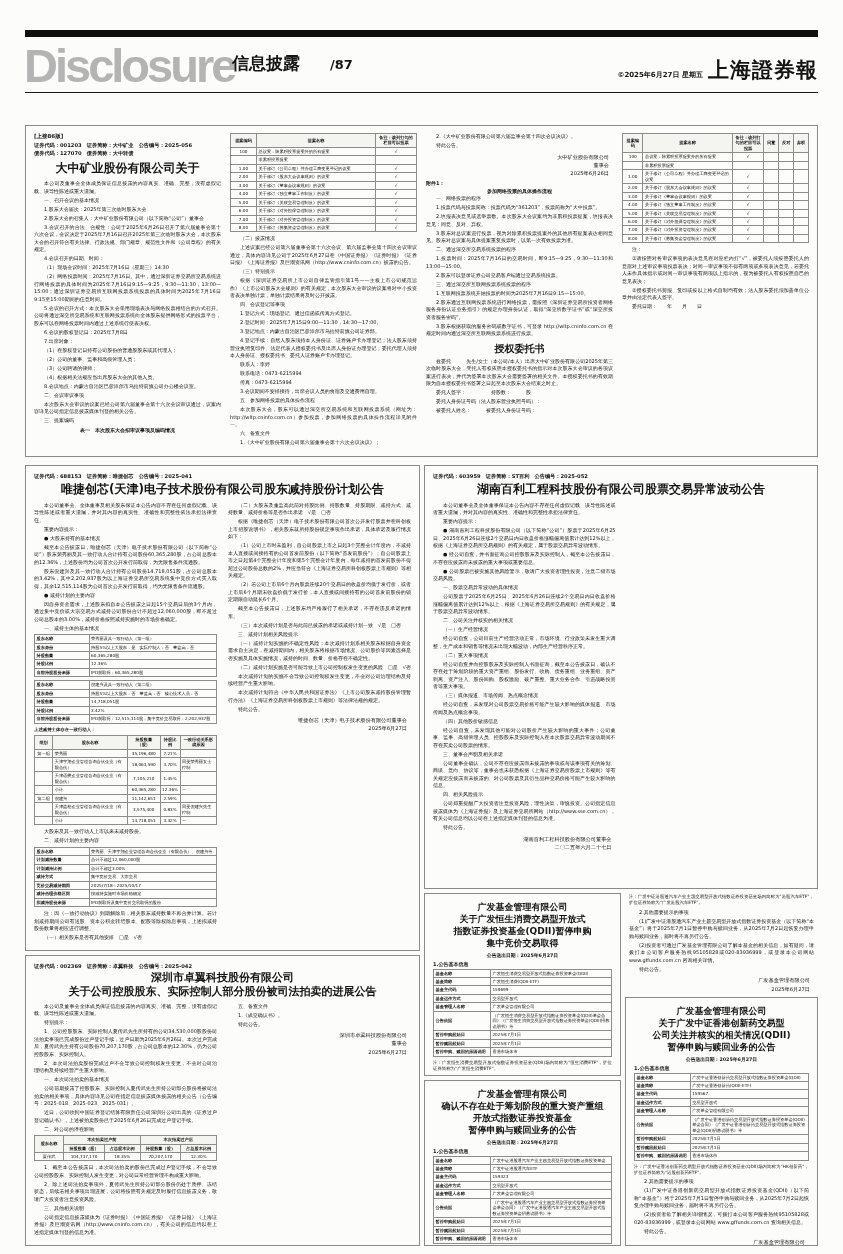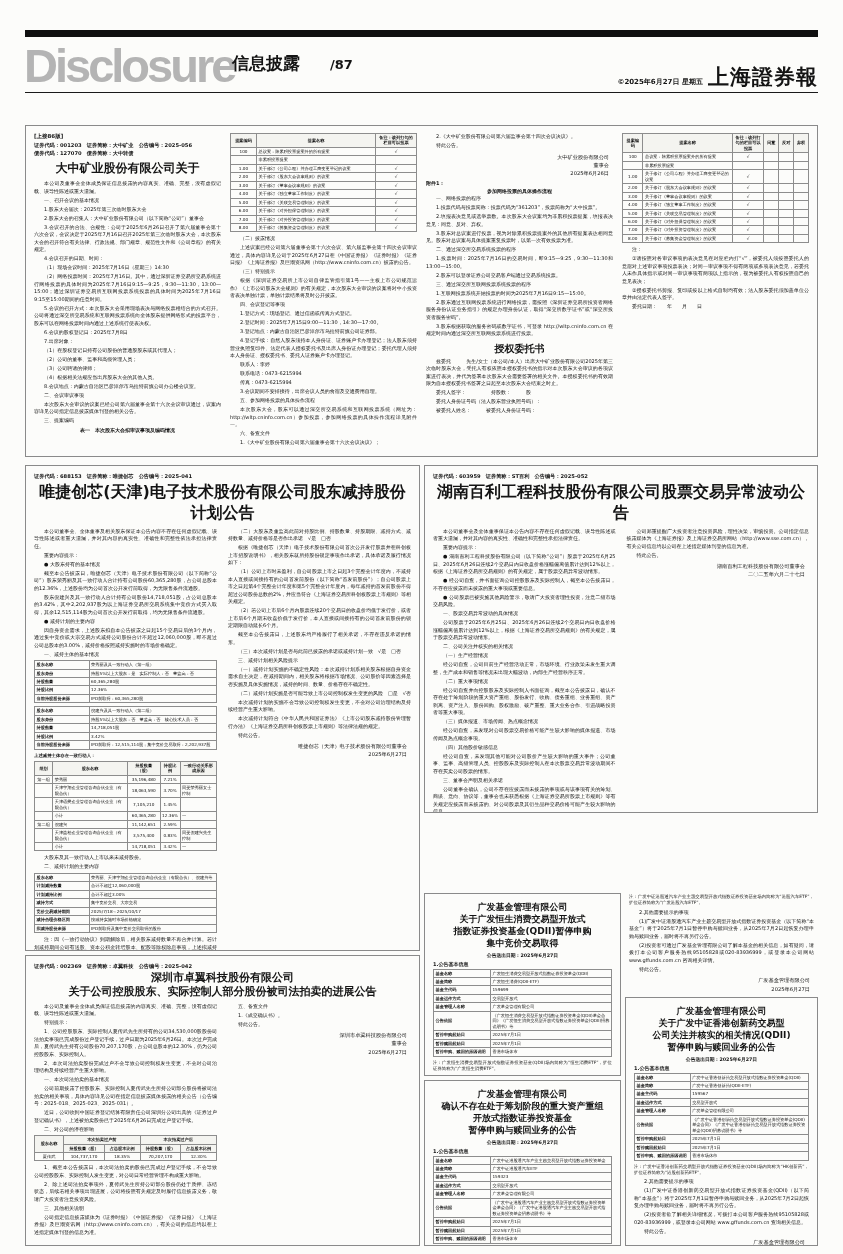--- a/index.html
+++ b/index.html
@@ -4,33 +4,33 @@
 <style>
   html,body{margin:0;padding:0;}
   body{width:843px;height:1254px;position:relative;background:#fcfcfa;color:#141414;
        font-family:"DejaVu Sans","Liberation Sans",sans-serif;-webkit-font-smoothing:antialiased;}
   .abs{position:absolute;box-sizing:border-box;}
   
   .topbar{left:25px;top:30px;width:793px;height:7px;background:#101010;}
   .brand{left:24px;top:42px;font-weight:bold;font-size:47px;line-height:1;color:#b4b4b4;letter-spacing:-3px;font-family:"Liberation Sans",sans-serif;}
   .sectitle{left:232px;top:52px;font-size:17px;font-weight:bold;}
   .sectitle .pg{font-weight:bold;font-size:13px;margin-left:24px;}
-  .paperinfo{right:25px;top:63px;}
+  .paperinfo{right:25px;top:56px;}
   .paperdate{font-size:7px;font-weight:bold;}
   .papername{font-size:21px;font-weight:bold;font-family:"DejaVu Serif","Liberation Serif",serif;letter-spacing:1px;}
   .headrule{left:25px;top:92px;width:793px;height:1px;background:#1a1a1a;}
   
   .box{border:0.5px solid #8a8a8a;padding:7px 8px;overflow:hidden;background:#fcfcfa;}
   .noborder{padding:0 4px;overflow:hidden;}
   .cols4{height:100%;column-count:4;column-gap:9px;column-fill:auto;}
   .cols2{column-count:2;column-gap:11px;column-fill:auto;}
   .cont{font-size:5.5px;font-weight:bold;margin:0 0 2px;}
   .codes{font-size:5.2px;font-weight:bold;margin:0 0 1px;}
   .h1{font-size:12px;font-weight:bold;text-align:center;margin:4px 2px;line-height:1.25;}
-  .h2{font-size:16px;font-weight:bold;text-align:center;margin:2px 0 4px;line-height:1.3;}
+  .h2{font-size:12px;font-weight:bold;text-align:center;margin:2px 0 4px;line-height:1.3;}
   .h3{font-size:11px;font-weight:bold;text-align:center;margin:1px 0 3px;line-height:1.3;}
   .gtitle{font-size:9px;font-weight:bold;text-align:center;line-height:1.35;}
   .gdate{font-size:4.8px;text-align:center;margin:2px 0 3px;font-weight:bold;}
   .gsec{font-size:5px;font-weight:bold;margin:2px 0 1px;}
   .plist p{font-size:5px;line-height:1.5;margin:0 0 1.5px;text-indent:2em;text-align:justify;}
   .tbl{width:100%;border-collapse:collapse;margin:2px 0 3px;break-inside:avoid;}
   .tbl th,.tbl td{border:0.5px solid #8d8d8d;font-size:4.2px;line-height:1.3;padding:1px 1.5px;text-align:left;vertical-align:middle;}
   .tbl th{text-align:center;font-weight:bold;background:#f4f4f0;}
   .tc{text-align:center !important;}
   .ttitle{font-size:5px;font-weight:bold;text-align:center;margin:2px 0 1px;}
@@ -490,21 +490,21 @@
         <p>本次减持计划符合《中华人民共和国证券法》《上市公司股东减持股份管理暂行办法》《上海证券交易所科创板股票上市规则》等法律法规的规定。</p>
         <p>特此公告。</p>
       </div>
     <div class="sig">
       <div>唯捷创芯（天津）电子技术股份有限公司董事会</div>
         <div>2025年6月27日</div>
     </div>
   </div>
 </div>
 
-<div class="abs box" style="left:424px;top:465px;width:394px;height:348px;">
+<div class="abs box" style="left:424px;top:465px;width:394px;height:424px;">
   <div class="codes">证券代码：603959　证券简称：ST百利　公告编号：2025-052</div>
   <div class="h2">湖南百利工程科技股份有限公司股票交易异常波动公告</div>
   <div class="cols2" style="height:calc(100% - 26px);">
     <div class="plist">
 
     <p>本公司董事会及全体董事保证本公告内容不存在任何虚假记载、误导性陈述或者重大遗漏，并对其内容的真实性、准确性和完整性承担法律责任。</p>
         <p>重要内容提示：</p>
         <p>● 湖南百利工程科技股份有限公司（以下简称“公司”）股票于2025年6月25日、2025年6月26日连续2个交易日内日收盘价格涨幅偏离值累计达到12%以上，根据《上海证券交易所交易规则》的有关规定，属于股票交易异常波动情形。</p>
         <p>● 经公司自查，并书面征询公司控股股东及实际控制人，截至本公告披露日，不存在应披露而未披露的重大事项或重要信息。</p>
         <p>● 公司股票已被实施其他风险警示，敬请广大投资者理性投资，注意二级市场交易风险。</p>

